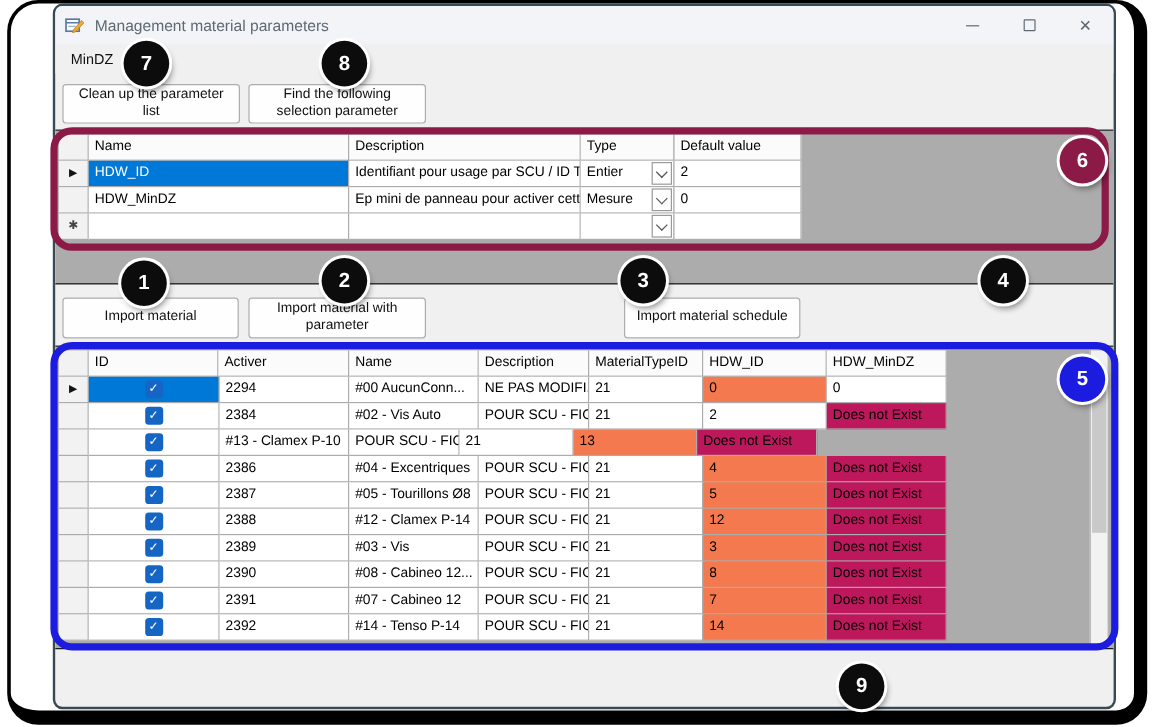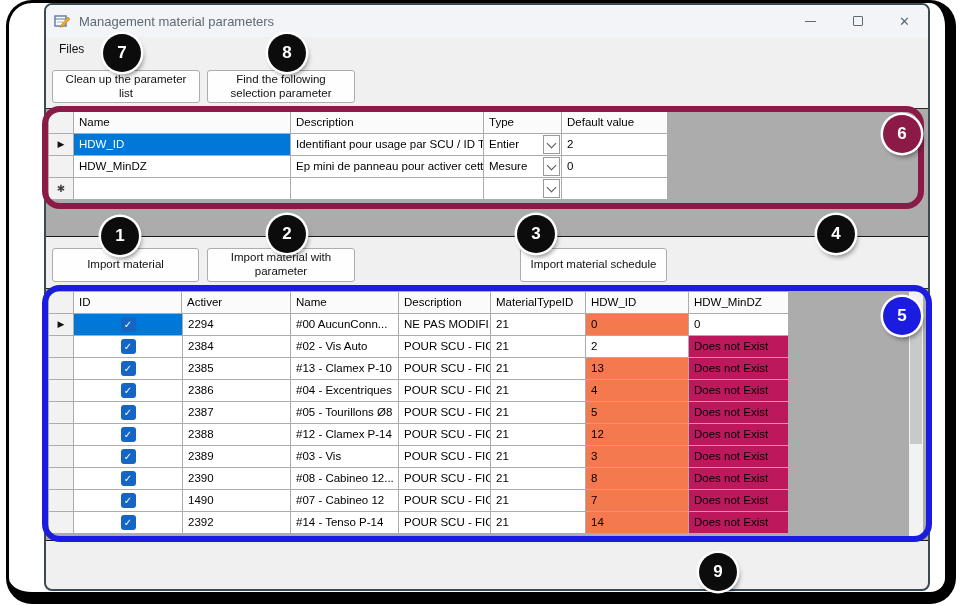--- a/index.html
+++ b/index.html
@@ -109,21 +109,21 @@
         <div class="win-btn">
             <span class="glyph-max"></span>
           </div>
         <div class="win-btn">
             <span class="glyph-close">✕</span>
           </div>
       </div>
     </div>
 
     <div class="menubar">
-      <span class="menu-item">Files</span>
+      <span class="menu-item">MinDZ</span>
     </div>
 
     <div class="btn btn-clean">Clean up the parameter list</div>
     <div class="btn btn-find">Find the following selection parameter</div>
 
     <div class="panel param-panel">
       <div class="grid">
         <div class="grow">
           <div class="gcell gsel ghead"></div>
           <div class="gcell pc-name ghead">Name</div>
@@ -218,21 +218,20 @@
           <div class="gcell mc-mindz cell-purple">Does not Exist</div>
         </div>
 
         <div class="grow">
           <div class="gcell gsel"></div>
           <div class="gcell mc-act">
               <span class="cb">
                 <span class="cb-check">✓</span>
               </span>
             </div>
-          <div class="gcell mc-id">2385</div>
           <div class="gcell mc-name">#13 - Clamex P-10</div>
           <div class="gcell mc-desc">POUR SCU - FIC...</div>
           <div class="gcell mc-mtid">21</div>
           <div class="gcell mc-hdwid cell-orange">13</div>
           <div class="gcell mc-mindz cell-purple">Does not Exist</div>
         </div>
 
         <div class="grow">
           <div class="gcell gsel"></div>
           <div class="gcell mc-act">
@@ -308,21 +307,21 @@
           <div class="gcell mc-mindz cell-purple">Does not Exist</div>
         </div>
 
         <div class="grow">
           <div class="gcell gsel"></div>
           <div class="gcell mc-act">
               <span class="cb">
                 <span class="cb-check">✓</span>
               </span>
             </div>
-          <div class="gcell mc-id">1490</div>
+          <div class="gcell mc-id">2391</div>
           <div class="gcell mc-name">#07 - Cabineo 12</div>
           <div class="gcell mc-desc">POUR SCU - FIC...</div>
           <div class="gcell mc-mtid">21</div>
           <div class="gcell mc-hdwid cell-orange">7</div>
           <div class="gcell mc-mindz cell-purple">Does not Exist</div>
         </div>
 
         <div class="grow">
           <div class="gcell gsel"></div>
           <div class="gcell mc-act">

